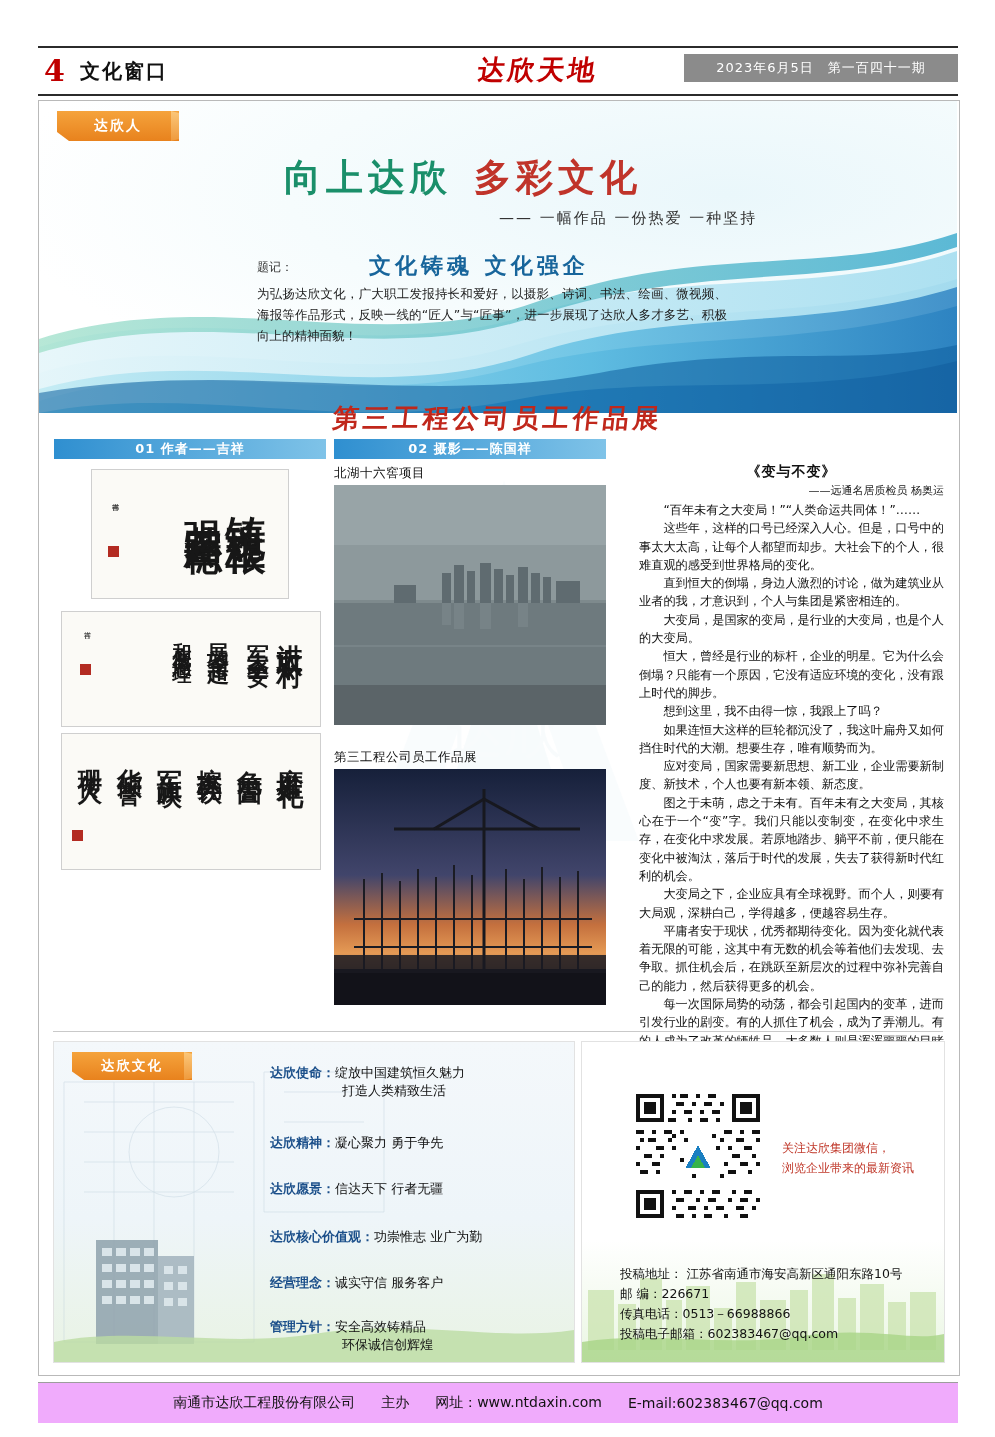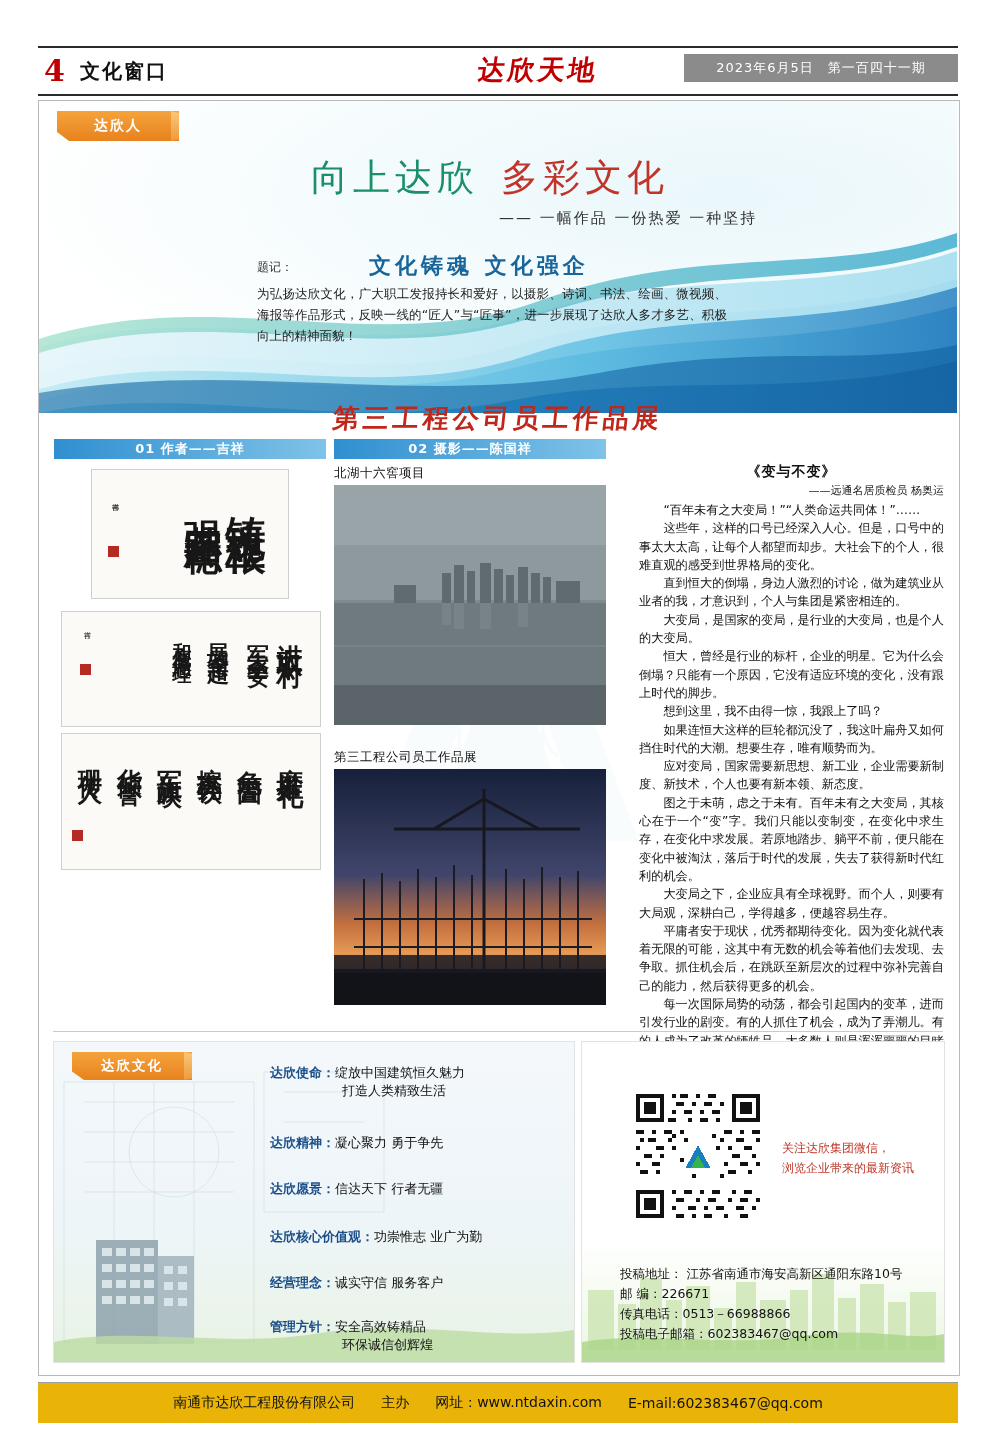--- a/index.html
+++ b/index.html
@@ -63,25 +63,24 @@
     display:flex;align-items:center;justify-content:center;
     clip-path:polygon(0 0,100% 0,100% 100%,12px 100%,0 70%);
     box-shadow:0 1px 2px rgba(0,0,0,.25);
   }
   .tag-ribbon:after{
     content:"";position:absolute;right:-14px;top:0;width:22px;height:30px;
     background:linear-gradient(180deg,#fbc77a,#ef9a3c);
     clip-path:polygon(0 0,100% 18%,100% 82%,0 100%);
   }
   .hero-title{
-    position:absolute;left:236px;top:52px;width:430px;
-    font-size:37px;font-weight:normal;letter-spacing:5px;
+    position:absolute;left:245px;top:52px;width:430px;
+    font-size:37px;font-weight:bold;letter-spacing:5px;
     font-family:"DejaVu Serif","Liberation Serif",serif;
     white-space:nowrap;
-    text-align:center;
   }
   .ht-a{color:#1a8f6a;}
   .ht-b{color:#c0342a;margin-left:22px;}
   .hero-sub{
     position:absolute;left:460px;top:108px;
     font-size:15px;color:#333;letter-spacing:2px;white-space:nowrap;
   }
   .hero-motto{
     position:absolute;left:330px;top:150px;
     font-size:22px;font-weight:bold;color:#17659b;letter-spacing:4px;
@@ -215,21 +214,21 @@
     font-size:12px;color:#c0392b;line-height:20px;text-align:left;
   }
   .contact{
     position:absolute;left:38px;top:222px;width:320px;
     font-size:12.5px;color:#111;line-height:20px;
   }
 
   
   .footer{
     position:absolute;left:38px;top:1382px;width:920px;height:40px;
-    background:#eab308;border-top:1px solid #9d9d9d;
+    background:#f0abfc;border-top:1px solid #9d9d9d;
     display:flex;align-items:center;justify-content:center;gap:26px;
     font-size:14px;color:#111;
   }
 </style>
 </head>
 <body>
 
 <div class="page">
 
   <div class="masthead">

